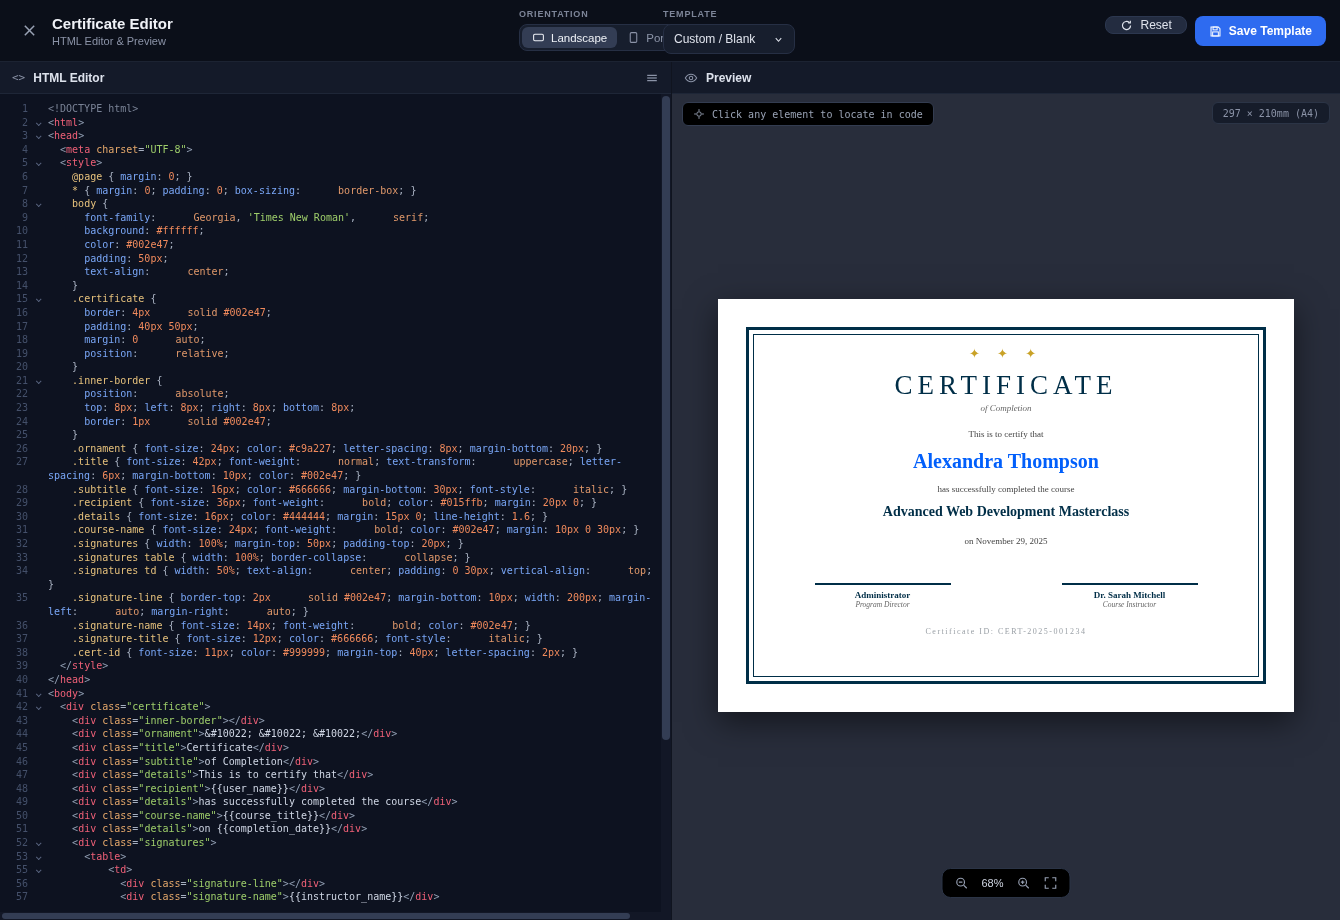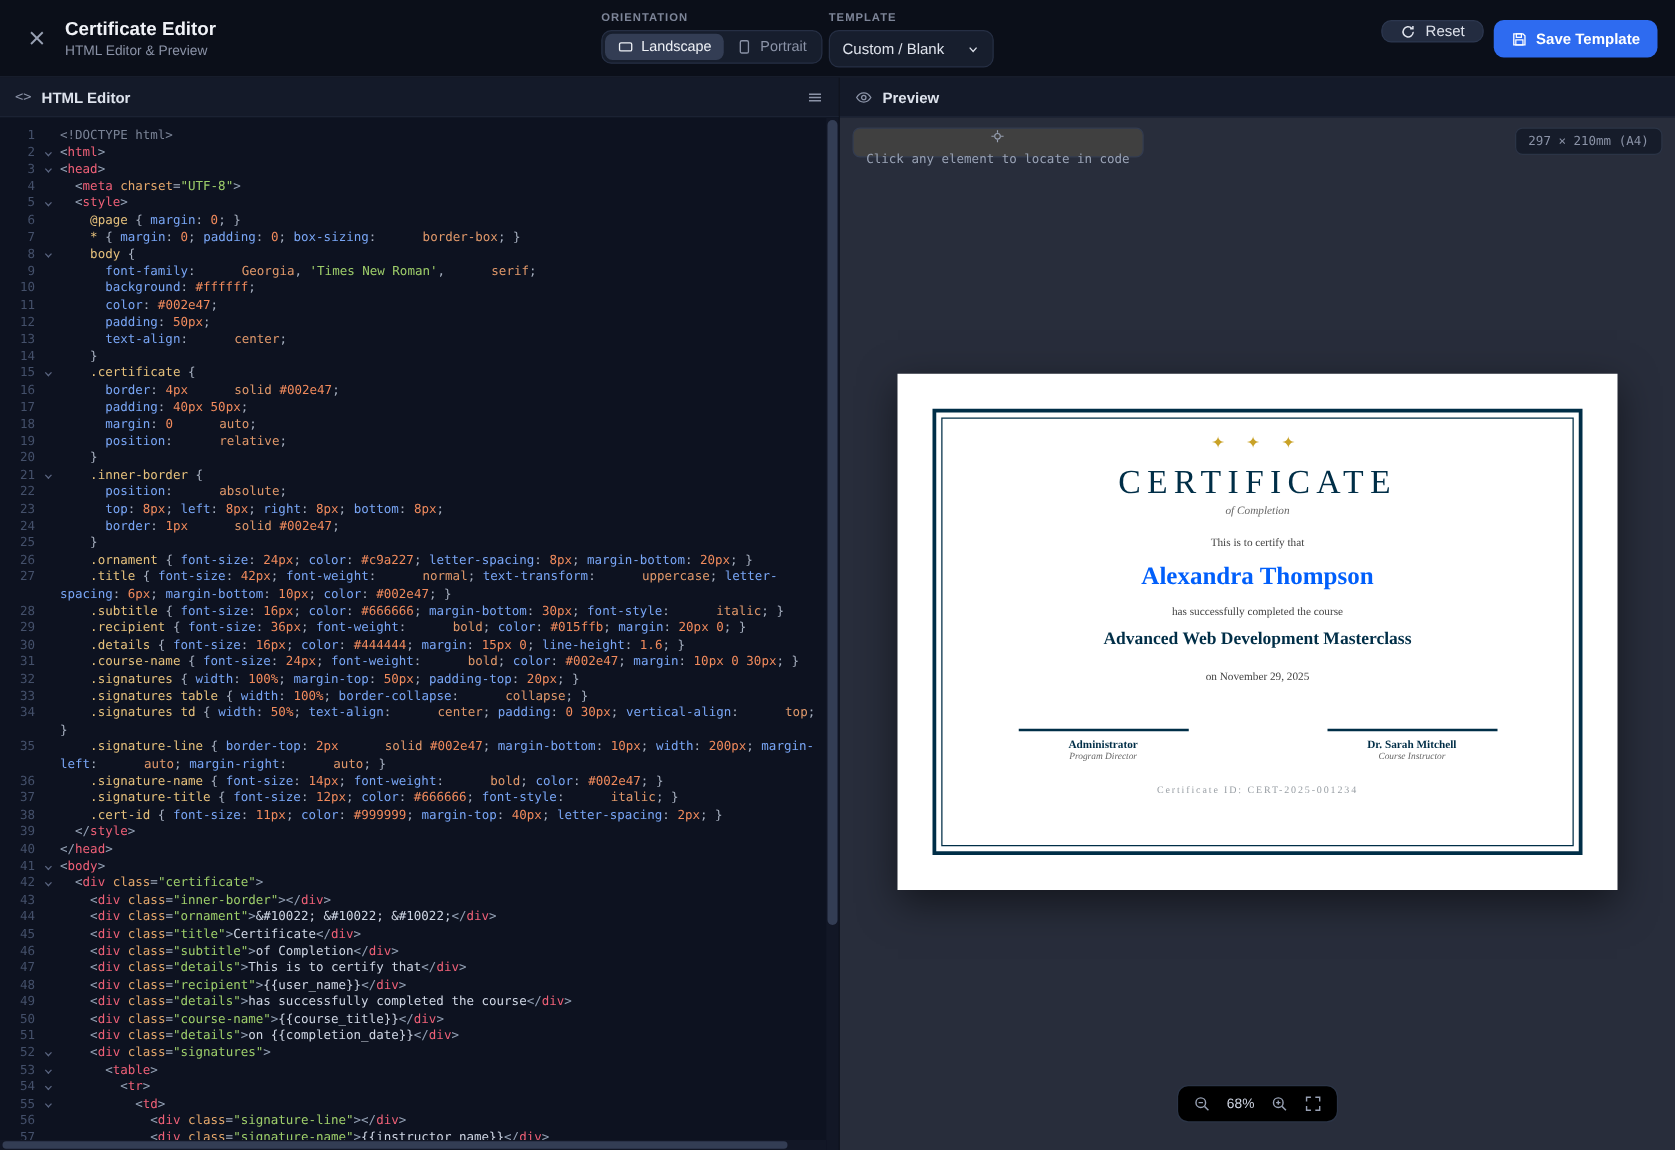--- a/index.html
+++ b/index.html
@@ -9,21 +9,21 @@
 
   
   .topbar { height:62px; flex:none; position:relative; display:flex; align-items:center;
     padding:0 14px; background:#0b0f19; border-bottom:1px solid #1c2332; }
   .close-btn { width:30px; height:30px; background:none; border:none; color:#99a2b4;
     display:flex; align-items:center; justify-content:center; cursor:pointer; }
   .title-block { margin-left:8px; }
   .app-title { font-size:15px; font-weight:700; color:#f0f2f7; }
   .app-subtitle { font-size:11px; color:#8b93a7; margin-top:3px; }
   .ctrl-group { position:absolute; top:9px; }
-  .og { left:481px; } .tg { left:663px; }
+  .og { left:519px; } .tg { left:663px; }
   .group-label { font-size:9px; letter-spacing:.8px; color:#7d8598; font-weight:700; margin-bottom:5px; }
   .segmented { display:inline-flex; background:#171e2d; border:1px solid #262f44; border-radius:8px; padding:2px; }
   .seg { display:flex; align-items:center; gap:6px; padding:4px 10px; font-size:11.5px;
     color:#8b93a7; background:transparent; border:none; border-radius:6px; cursor:pointer;
     font-family:inherit; }
   .seg.selected { background:#333d54; color:#eef1f6; }
   .select { display:flex; align-items:center; justify-content:space-between; gap:10px; width:132px;
     height:30px; padding:0 10px; background:#171e2d; border:1px solid #262f44; border-radius:8px;
     font-size:12px; color:#dfe3ec; cursor:pointer; }
   .topbar-actions { position:absolute; right:14px; top:16px; display:flex; gap:8px; }
@@ -69,22 +69,22 @@
   .hscroll { position:absolute; bottom:0; left:0; width:calc(100% - 10px); height:8px; background:#121726; }
   .hscroll .thumb { position:absolute; left:2px; top:1px; height:6px; width:95%;
     background:#333d54; border-radius:3px; }
 
   
   .preview-panel { flex:1; display:flex; flex-direction:column; min-height:0; background:#282d3b; }
   .preview-body { flex:1; position:relative; display:flex; align-items:center; justify-content:center; }
   .preview-toprow { position:absolute; top:8px; left:10px; right:10px; display:flex;
     justify-content:space-between; align-items:flex-start; }
   .locate-btn { display:flex; align-items:center; gap:7px; height:24px; padding:0 10px;
-    background:#404040; border:1px solid #333c50; border-radius:6px; color:#9aa3b5;
-    font-family:"DejaVu Sans Mono",monospace; font-size:10px; cursor:pointer;flex-direction:column; }
+    background:#000000; border:1px solid #333c50; border-radius:6px; color:#9aa3b5;
+    font-family:"DejaVu Sans Mono",monospace; font-size:10px; cursor:pointer; }
   .size-badge { height:22px; display:flex; align-items:center; padding:0 10px; background:#161c2a;
     border:1px solid #2b3446; border-radius:6px; color:#8b93a7;
     font-family:"DejaVu Sans Mono",monospace; font-size:10px; }
   .zoom-bar { position:absolute; bottom:22px; left:50%; transform:translateX(-50%); display:flex;
     align-items:center; gap:5px; height:30px; padding:0 8px; background:#000000;
     border:1px solid #2b3446; border-radius:9px; color:#97a0b3; }
   .zoom-btn { background:none; border:none; color:#97a0b3; width:22px; height:22px;
     display:flex; align-items:center; justify-content:center; cursor:pointer; }
   .zoom-level { font-size:11px; color:#cfd5e2; min-width:30px; text-align:center; }
 
@@ -565,27 +565,20 @@
                 <span class="fold"><i class="chev"></i></span>
               </span>
               <span class="code-text"><span class="t-text">    </span><span class="t-ang">&lt;</span><span class="t-tag">div</span><span class="t-punc"> </span><span class="t-attr">class</span><span class="t-punc">=</span><span class="t-str">"signatures"</span><span class="t-ang">&gt;</span></span>
             </div>
             <div class="code-row">
               <span class="gutter">
                 <span class="lnum">53</span>
                 <span class="fold"><i class="chev"></i></span>
               </span>
               <span class="code-text"><span class="t-text">      </span><span class="t-ang">&lt;</span><span class="t-tag">table</span><span class="t-ang">&gt;</span></span>
-            </div>
-            <div class="code-row">
-              <span class="gutter">
-                <span class="lnum">54</span>
-                <span class="fold"><i class="chev"></i></span>
-              </span>
-              <span class="code-text"><span class="t-text">        </span><span class="t-ang">&lt;</span><span class="t-tag">tr</span><span class="t-ang">&gt;</span></span>
             </div>
             <div class="code-row">
               <span class="gutter">
                 <span class="lnum">55</span>
                 <span class="fold"><i class="chev"></i></span>
               </span>
               <span class="code-text"><span class="t-text">          </span><span class="t-ang">&lt;</span><span class="t-tag">td</span><span class="t-ang">&gt;</span></span>
             </div>
             <div class="code-row">
               <span class="gutter">

